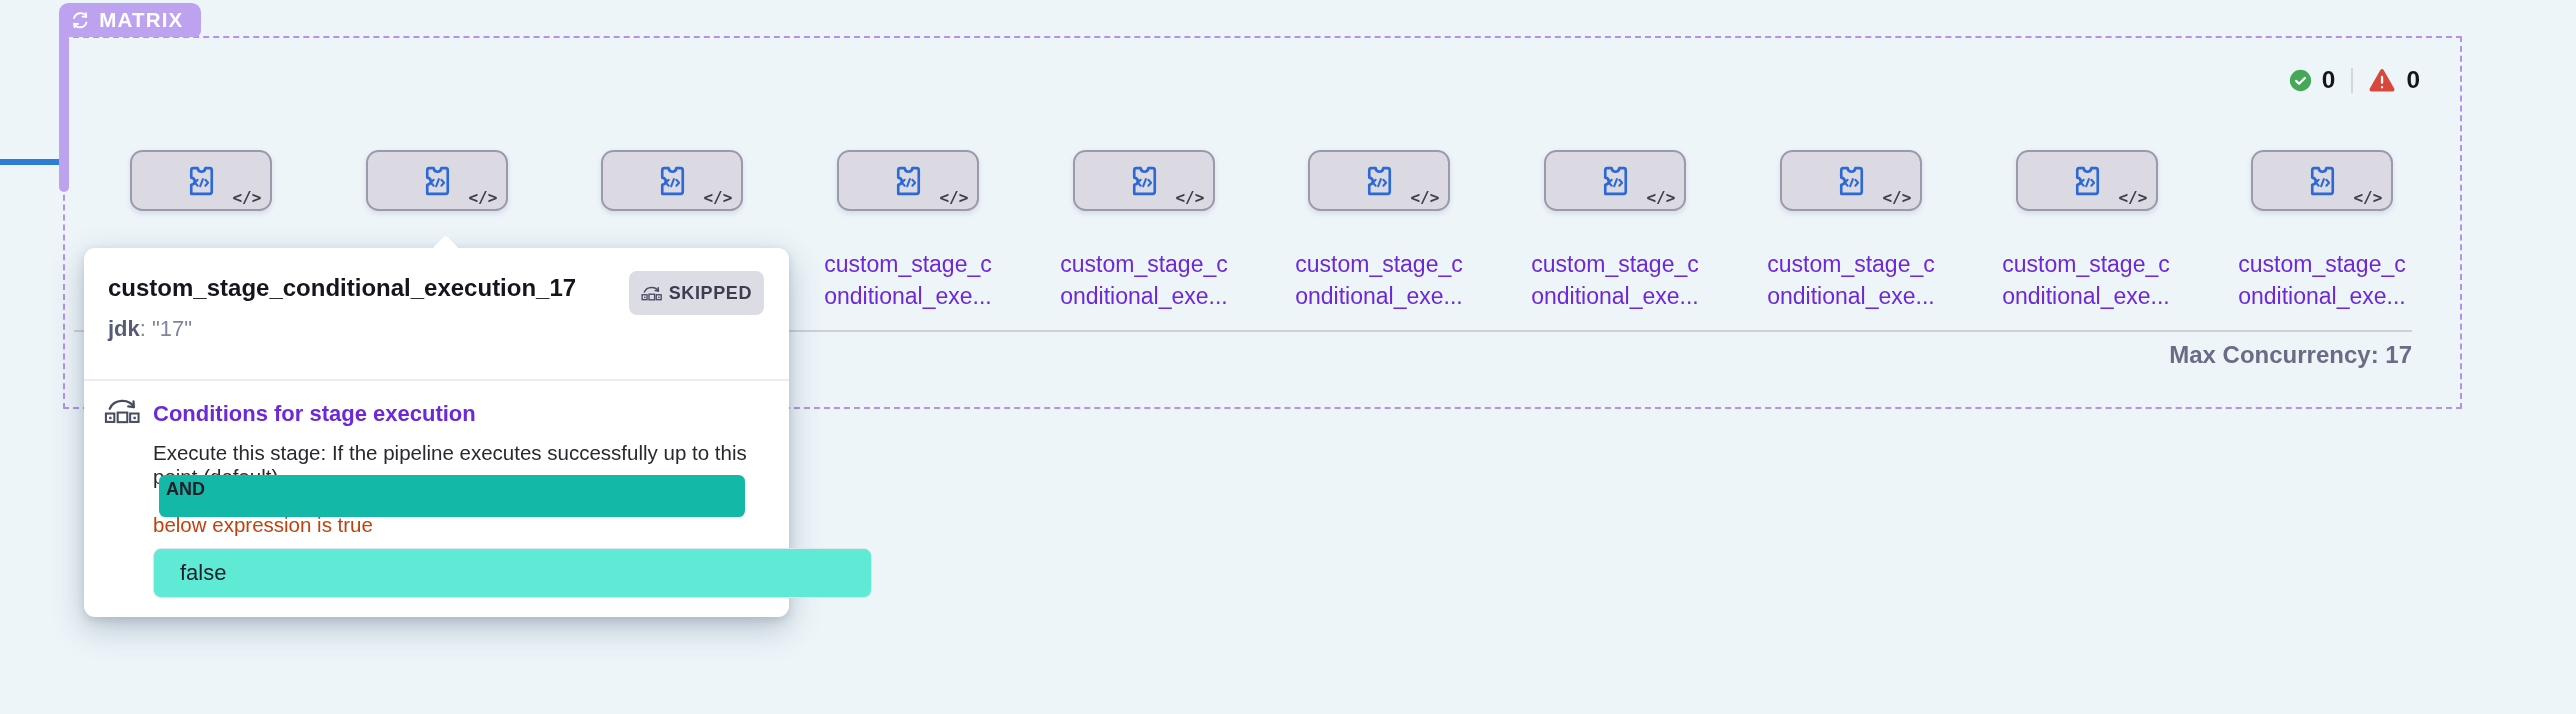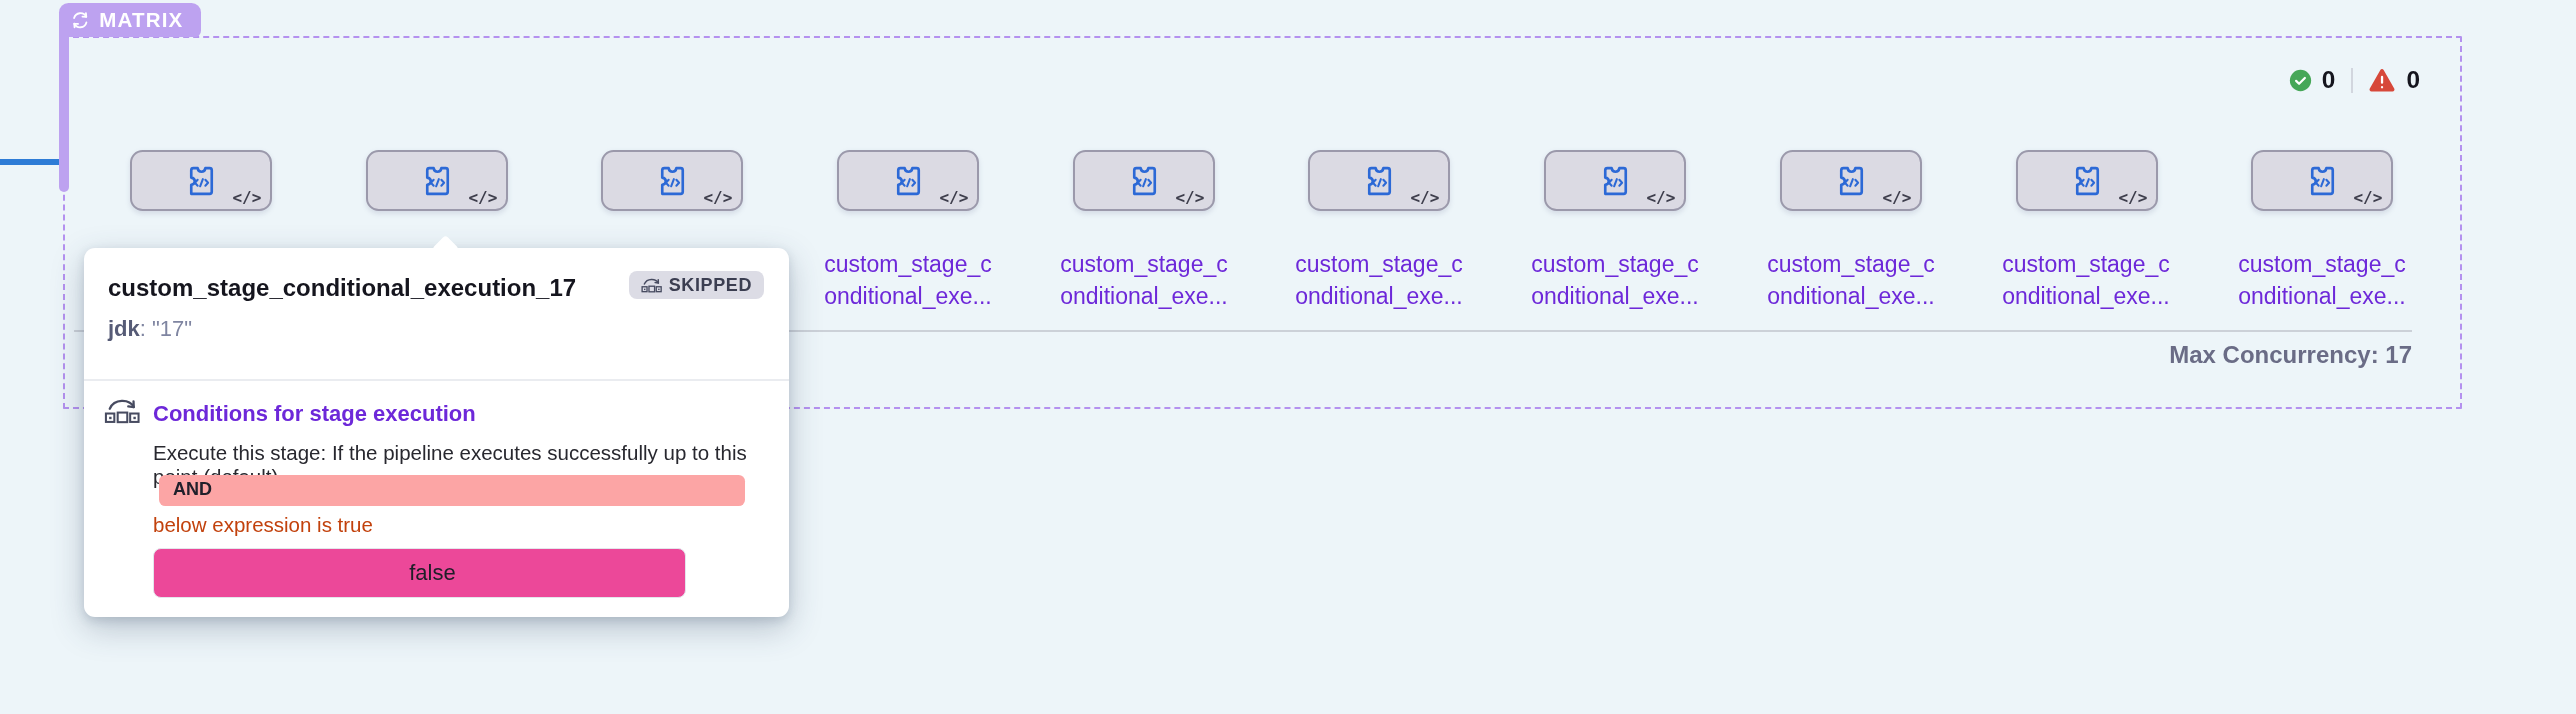--- a/index.html
+++ b/index.html
@@ -41,36 +41,36 @@
   
   .max-divider{position:absolute;left:74px;top:330px;width:2338px;height:1.6px;background:#ccd1d8;z-index:1;}
   .max-concurrency{position:absolute;top:341px;right:164px;font-size:24px;font-weight:700;color:#6a6c86;z-index:1;}
 
   
   .tooltip{position:absolute;left:84px;top:248px;width:705px;height:369px;background:#ffffff;
            border-radius:11px;box-shadow:0 11px 33px rgba(45,65,95,.28),0 3.2px 9.5px rgba(45,65,95,.15);z-index:20;}
   .tt-arrow{position:absolute;top:-8.7px;left:352px;width:19px;height:19px;background:#ffffff;
             transform:rotate(45deg);border-radius:3.2px;}
   .tt-title{position:absolute;left:24px;top:26px;font-size:24px;font-weight:700;color:#15151e;}
-  .skipped-badge{position:absolute;right:25px;top:23px;height:28px;border-radius:8px;background:#dcdce5;
+  .skipped-badge{position:absolute;right:25px;top:23px;height:44px;border-radius:8px;background:#dcdce5;
                  display:flex;align-items:center;gap:7px;padding:0 12px;font-size:18px;font-weight:700;
                  color:#3b3e51;letter-spacing:0.6px;}
   .jdk-line{position:absolute;left:24px;top:68px;font-size:22px;}
   .jdk-line .k{font-weight:700;color:#565b76;}
   .jdk-line .v{color:#7f85a1;}
   .tt-divider{position:absolute;left:0;top:131px;width:100%;height:1.6px;background:#eaecf0;}
   .cond-icon{position:absolute;left:20px;top:149px;}
   .cond-heading{position:absolute;left:69px;top:153px;font-size:22px;font-weight:700;color:#6d28d9;}
   .cond-desc{position:absolute;left:69px;top:193px;font-size:20.5px;color:#28282f;}
-  .and-chip{position:absolute;left:75px;top:227px;width:586px;height:31px;background:#fca5a5;border-radius:6.3px;
-            line-height:28px;padding-left:14px;font-size:18px;font-weight:700;color:#20202b;box-sizing:border-box;}
+  .and-chip{position:absolute;left:75px;top:227px;width:586px;height:42px;background:#14b8a6;border-radius:6.3px;
+            line-height:28px;padding-left:7px;font-size:18px;font-weight:700;color:#20202b;box-sizing:border-box;}
   .below-text{position:absolute;left:69px;top:265px;font-size:20.5px;color:#c2410c;}
-  .expr-box{position:absolute;left:69px;top:300px;width:533px;height:50px;background:#ec4899;
+  .expr-box{position:absolute;left:69px;top:300px;width:719px;height:50px;background:#5eead4;
             border:1.6px solid #e3e6ec;border-radius:8px;box-sizing:border-box;
-            line-height:47px;padding-left:26px;font-size:22px;color:#1e1e28;text-align:center;}
+            line-height:47px;padding-left:26px;font-size:22px;color:#1e1e28;}
 </style>
 </head>
 <body>
 
 <div class="canvas">
 
   <div class="connector"></div>
 
   <div class="matrix-box"></div>
   <div class="tab-tail"></div>

